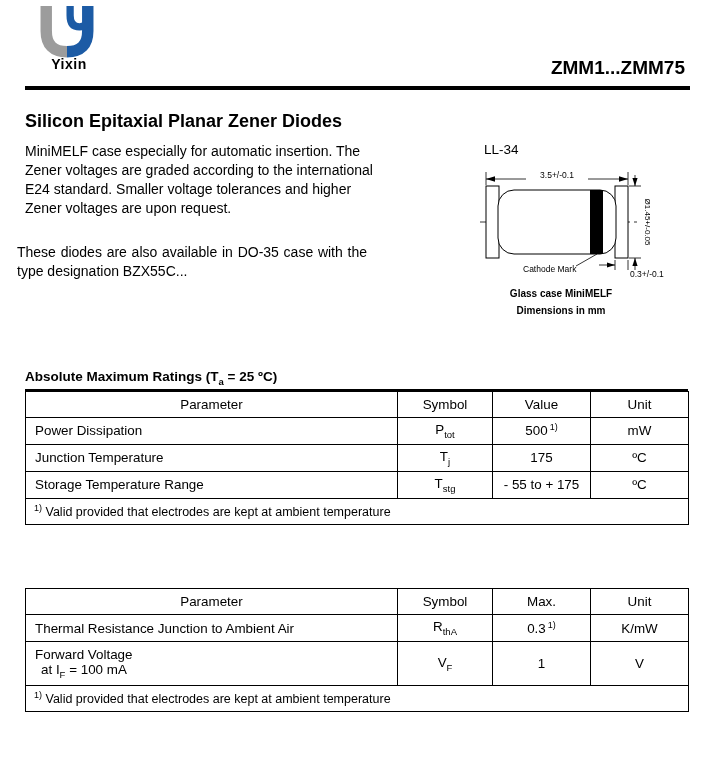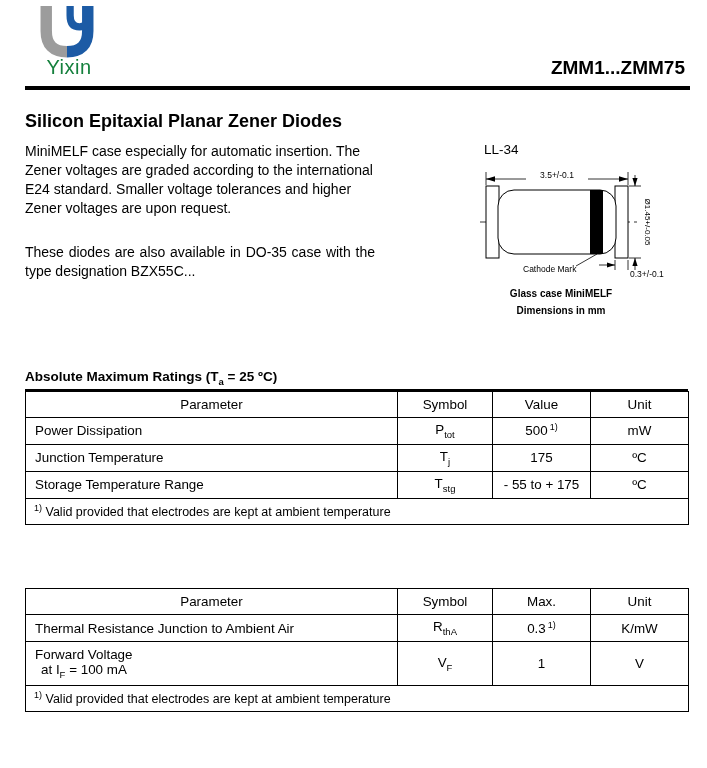--- a/index.html
+++ b/index.html
@@ -5,29 +5,29 @@
   html,body{margin:0;padding:0;}
   body{
     width:707px;height:768px;background:#ffffff;color:#000;
     font-family:"Liberation Sans","DejaVu Sans",sans-serif;
     position:relative;overflow:hidden;
   }
   .abs{position:absolute;}
 
   
   #brand-name{left:33px;top:56px;width:72px;text-align:center;
-    font-size:20px;font-weight:normal;color:#15803d;letter-spacing:.5px;}
+    font-size:14px;font-weight:bold;color:#000000;letter-spacing:.5px;}
   #doc-title{right:22px;top:57px;font-size:19px;font-weight:bold;}
   #header-rule{left:25px;top:86px;width:665px;height:4px;background:#000;}
 
   
   #intro-heading{left:25px;top:111px;font-size:18px;font-weight:bold;}
   .body-text{font-size:14px;line-height:19px;}
   #para1{left:25px;top:142px;width:365px;}
-  #para2{left:25px;top:243px;width:350px;text-align:justify;}
+  #para2{left:17px;top:243px;width:350px;text-align:justify;}
 
   
   #pkg-name{left:484px;top:142px;font-size:13.5px;}
   #pkg-drawing{left:478px;top:164px;}
   #pkg-captions{left:455px;top:285px;width:212px;text-align:center;
     font-size:10px;font-weight:bold;line-height:17px;}
   svg text{font-family:"Liberation Sans","DejaVu Sans",sans-serif;fill:#000;}
 
   
   .section{width:663px;}

